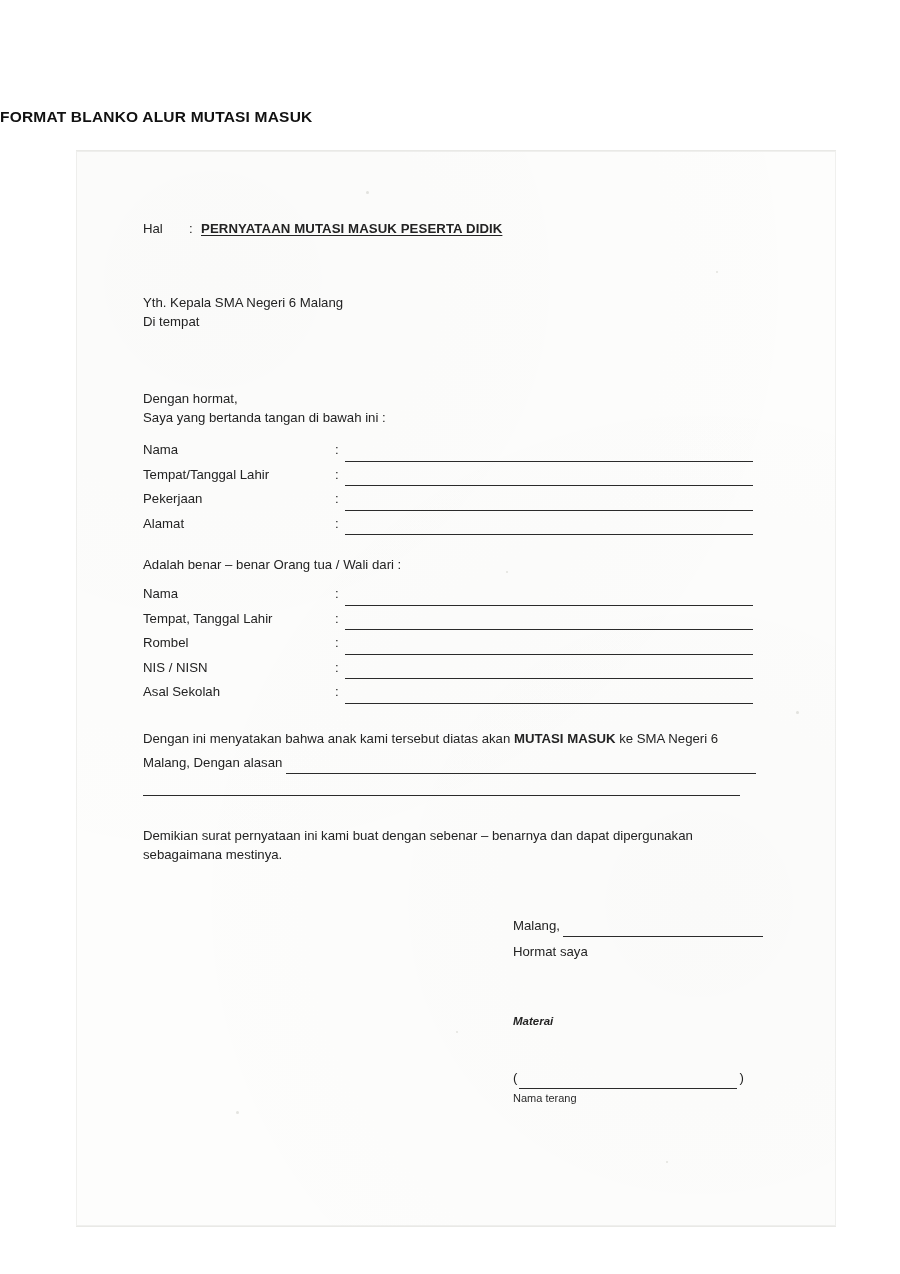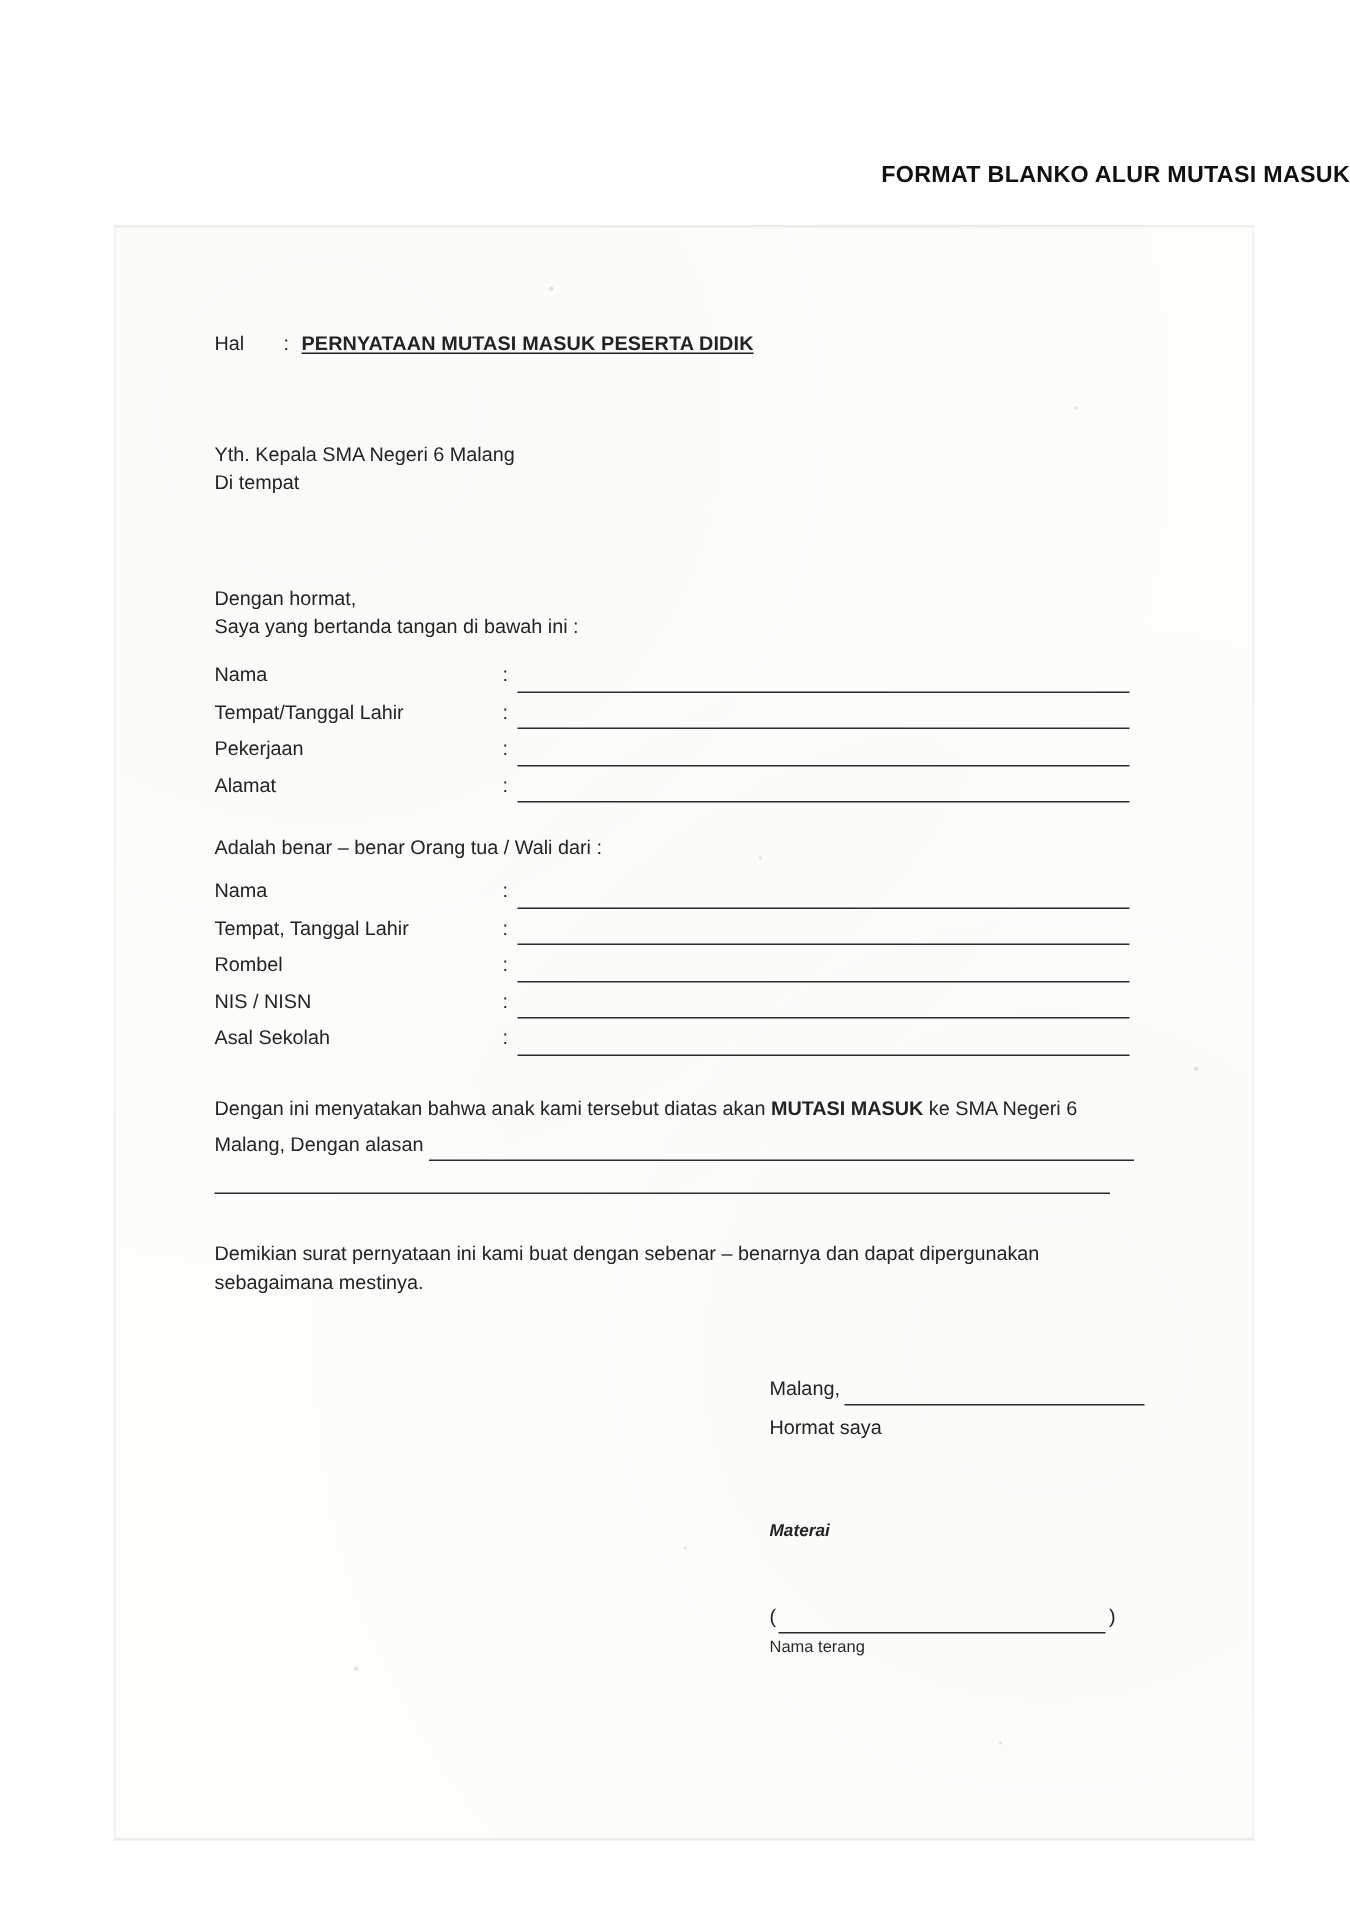--- a/index.html
+++ b/index.html
@@ -14,21 +14,21 @@
     color: #1a1a1a;
     position: relative;
     overflow: hidden;
   }
 
   .page-title {
     position: absolute;
     top: 108px;
     left: 0;
     width: 900px;
-    text-align: right;
+    text-align: left;
     font-size: 15.5px;
     font-weight: bold;
     letter-spacing: 0.2px;
     color: #111;
   }
 
   
   .scan {
     position: absolute;
     top: 150px;

